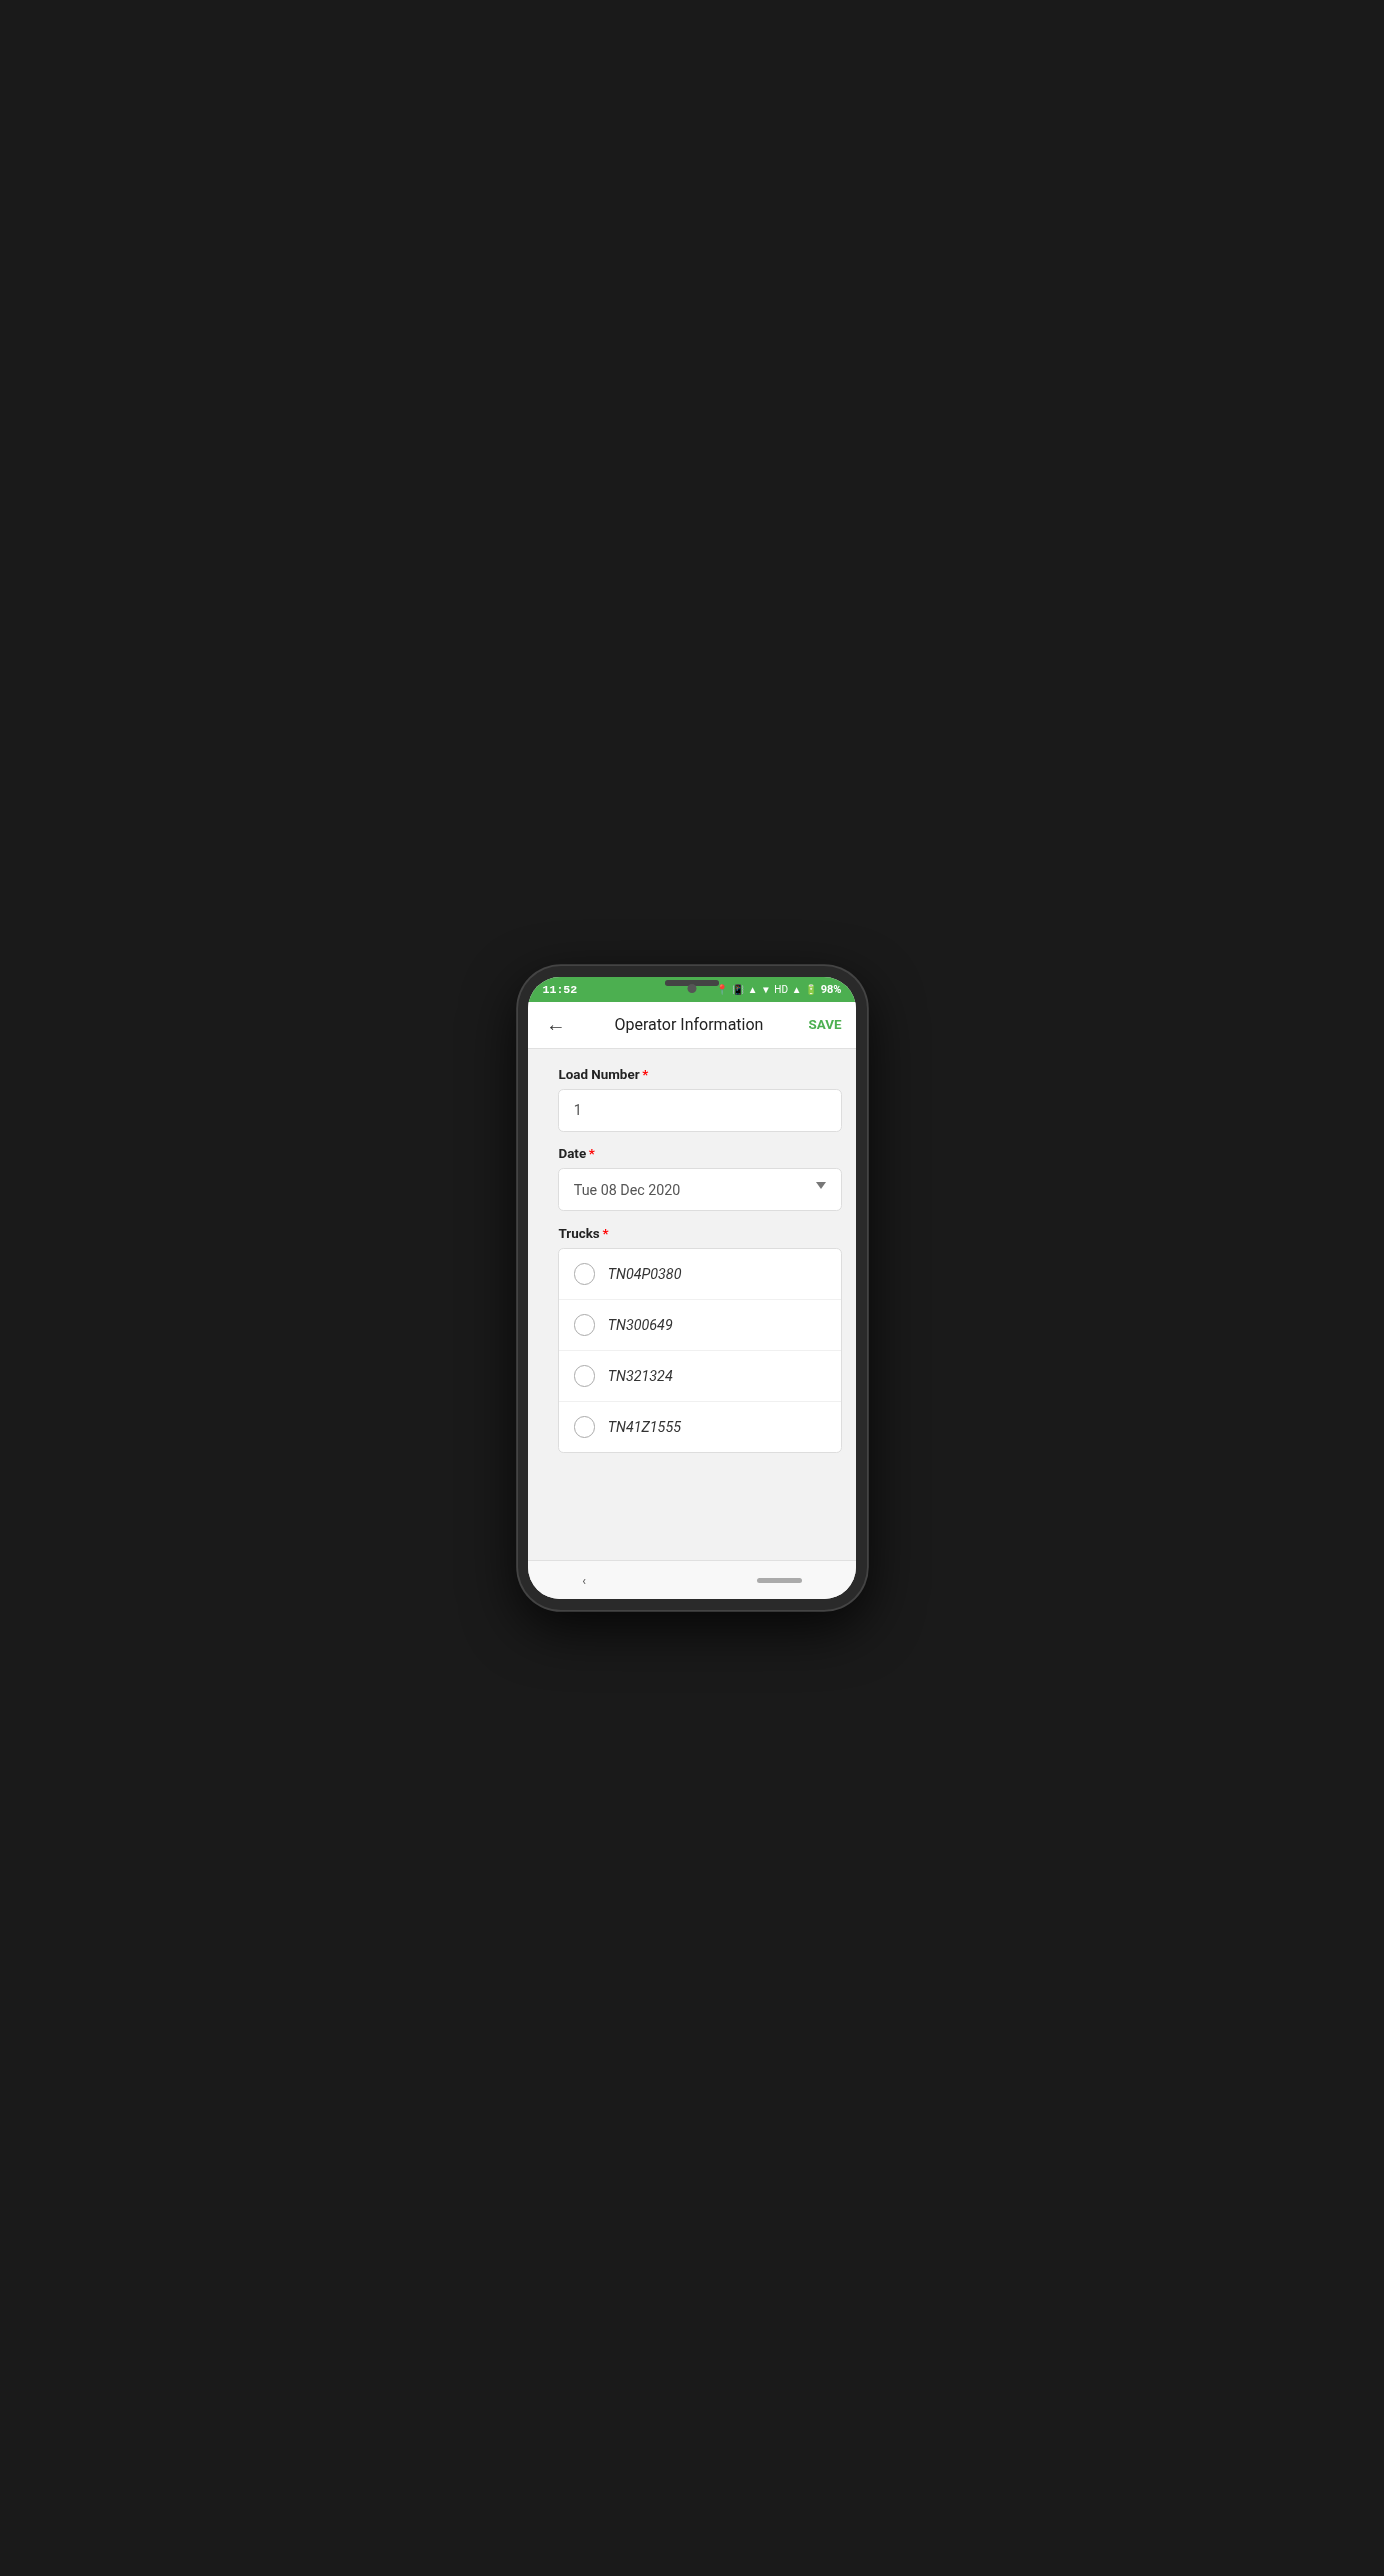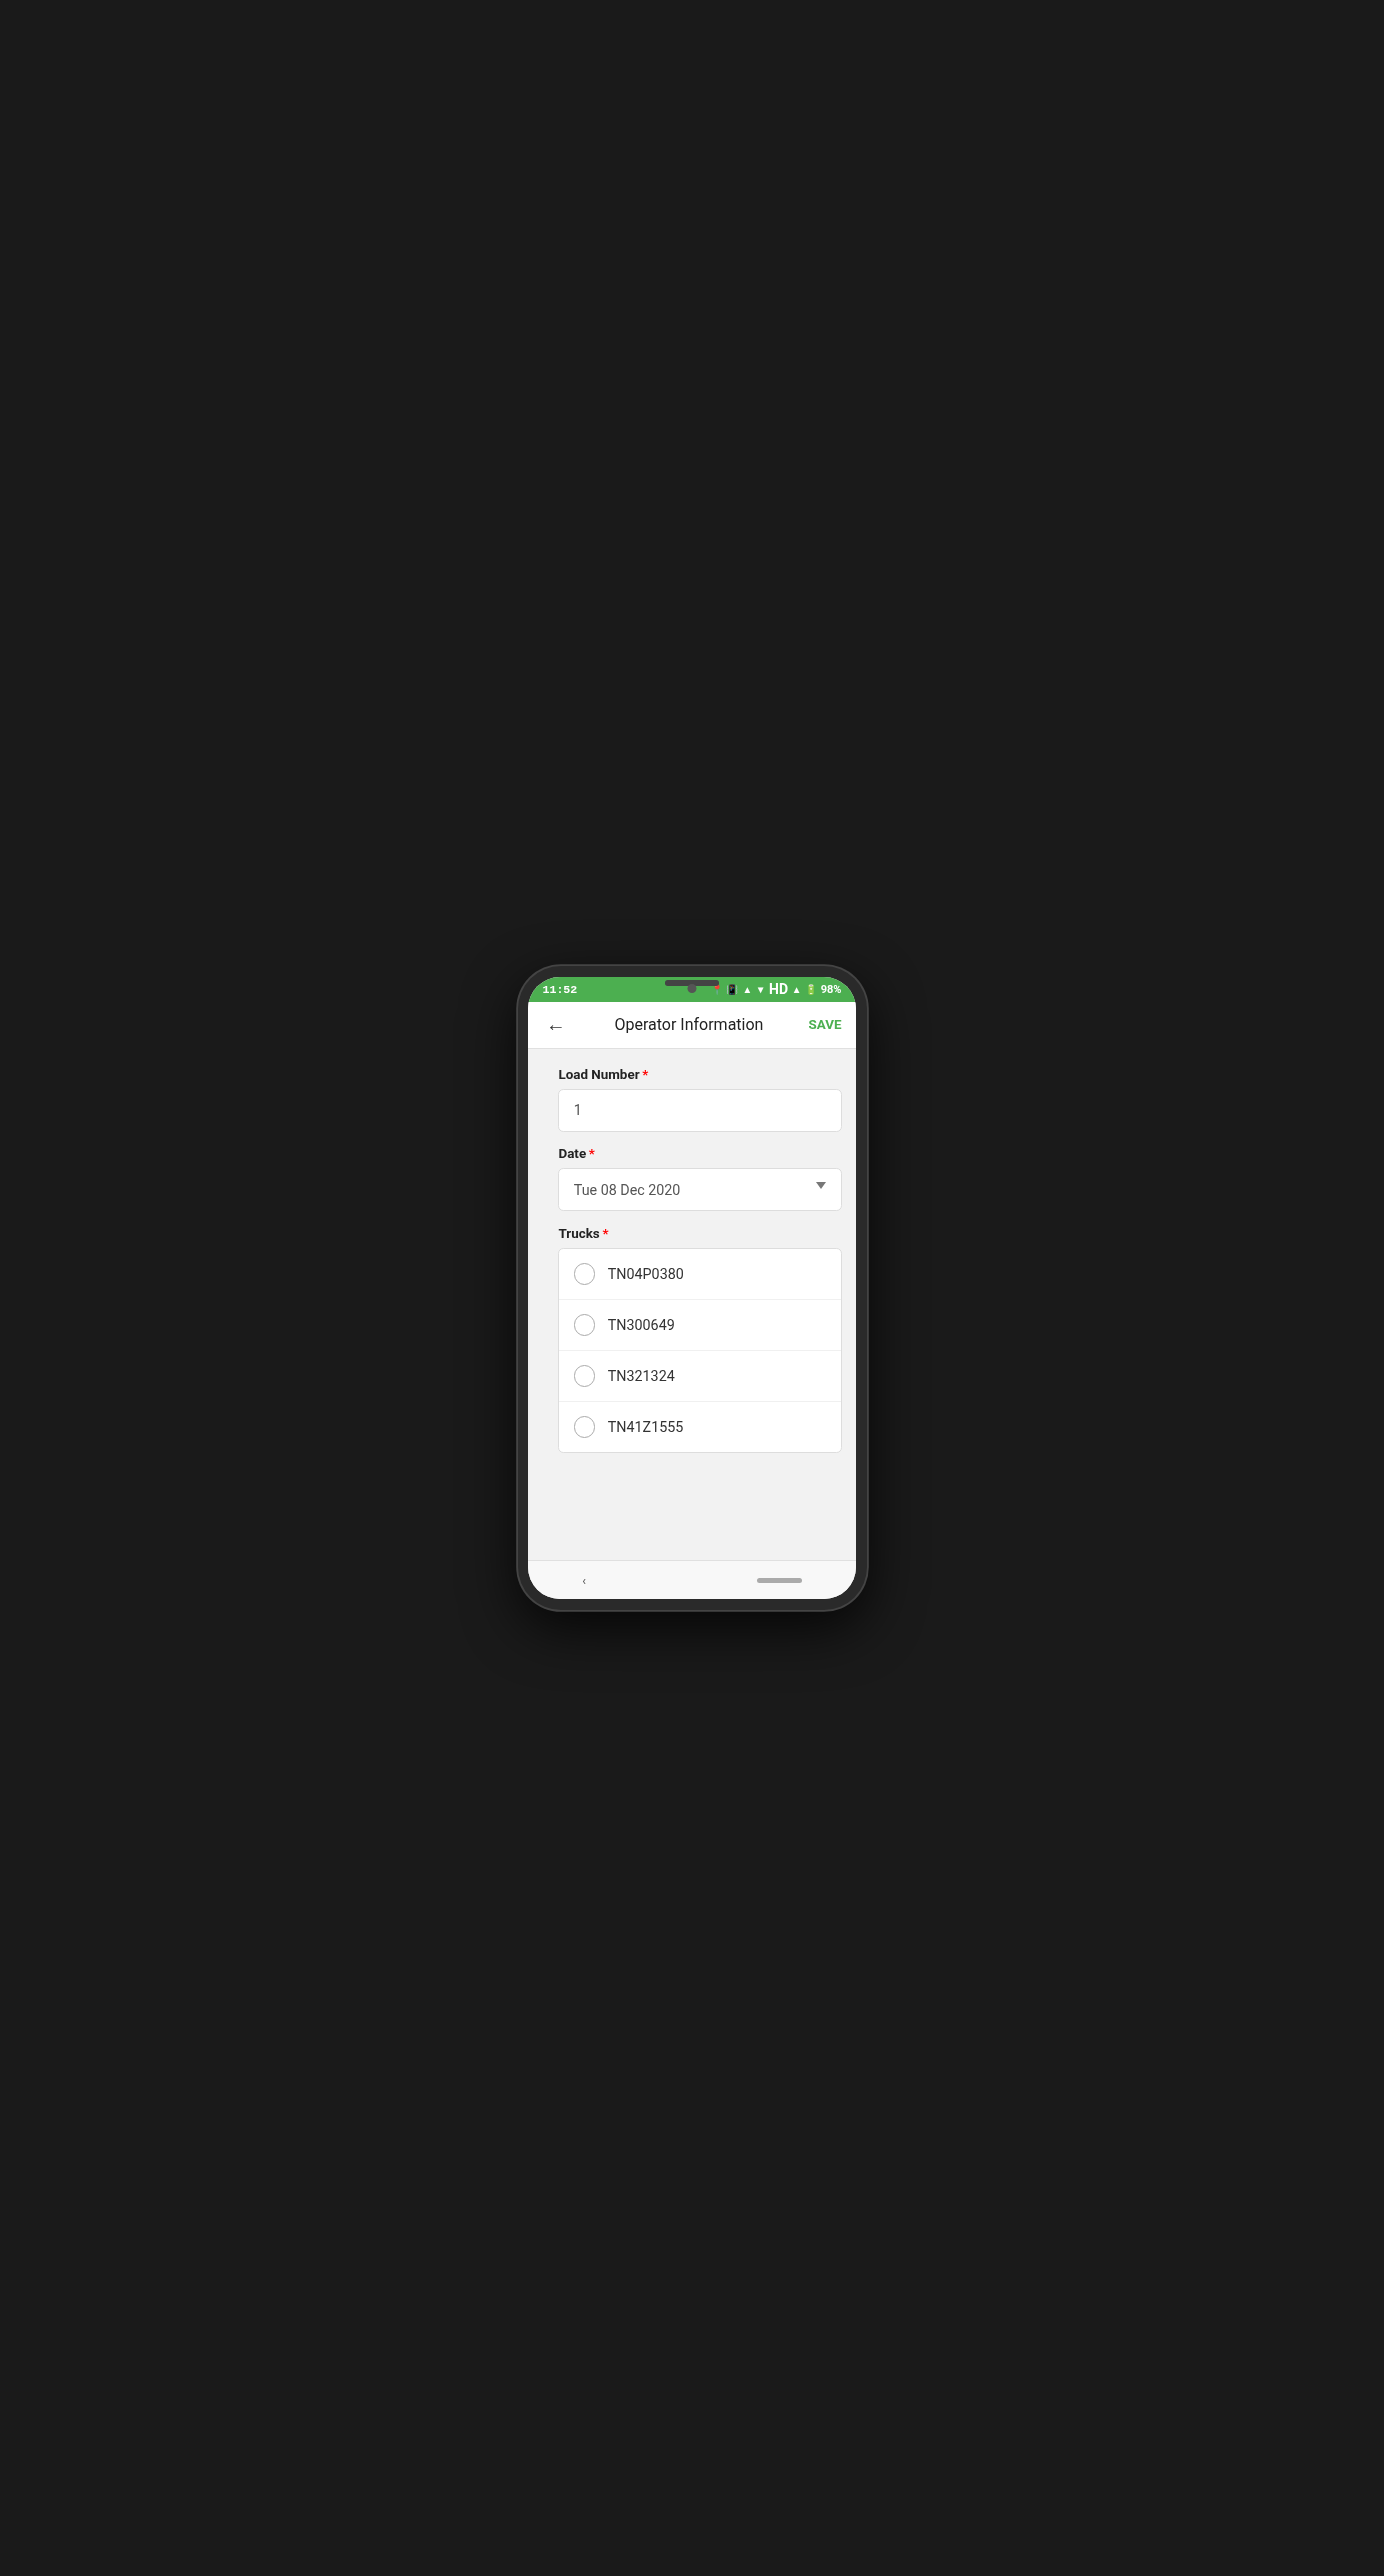--- a/index.html
+++ b/index.html
@@ -159,20 +159,21 @@
       overflow: hidden;
     }
 
     .truck-option {
       display: flex;
       align-items: center;
       padding: 14.3px 14.3px;
       border-bottom: 0.9px solid #f0f0f0;
       cursor: pointer;
       gap: 12.5px;
+      font-style: italic;
     }
 
     .truck-option:last-child {
       border-bottom: none;
     }
 
     .radio-circle {
       width: 21.5px;
       height: 21.5px;
       border-radius: 50%;
@@ -243,21 +244,21 @@
 
   <div class="phone-screen">
 
     <div class="status-bar">
       <span class="status-time">11:52</span>
       <div class="status-icons">
         <span>📍</span>
         <span>📳</span>
         <span>▲</span>
         <span>▼</span>
-        <span style="font-size:14px;font-weight:bold;">HD</span>
+        <span style="font-size:10px;font-weight:normal;">HD</span>
         <span>▲</span>
         <span>🔋</span>
         <span style="font-size:11px;font-weight:bold;">98%</span>
       </div>
     </div>
 
     <div class="app-bar">
       <span class="back-btn">←</span>
       <span class="app-title">Operator Information</span>
       <span class="save-btn">SAVE</span>

